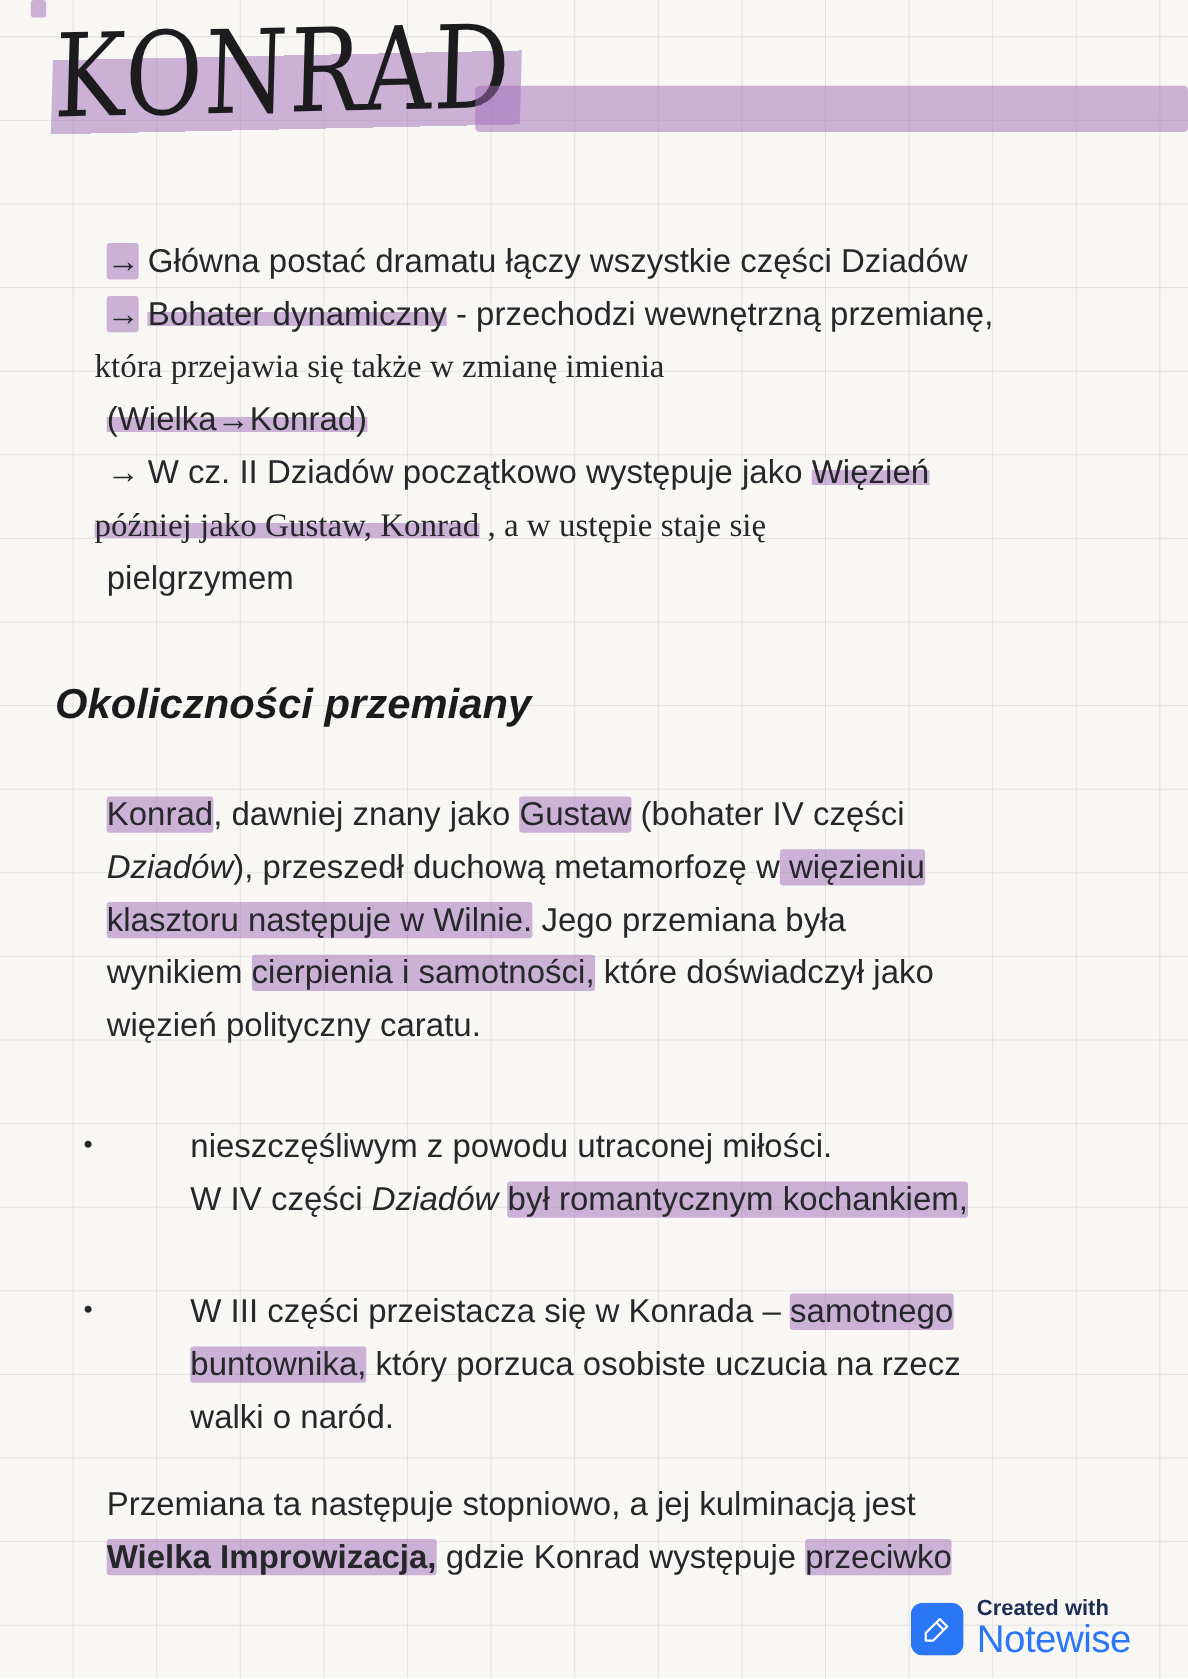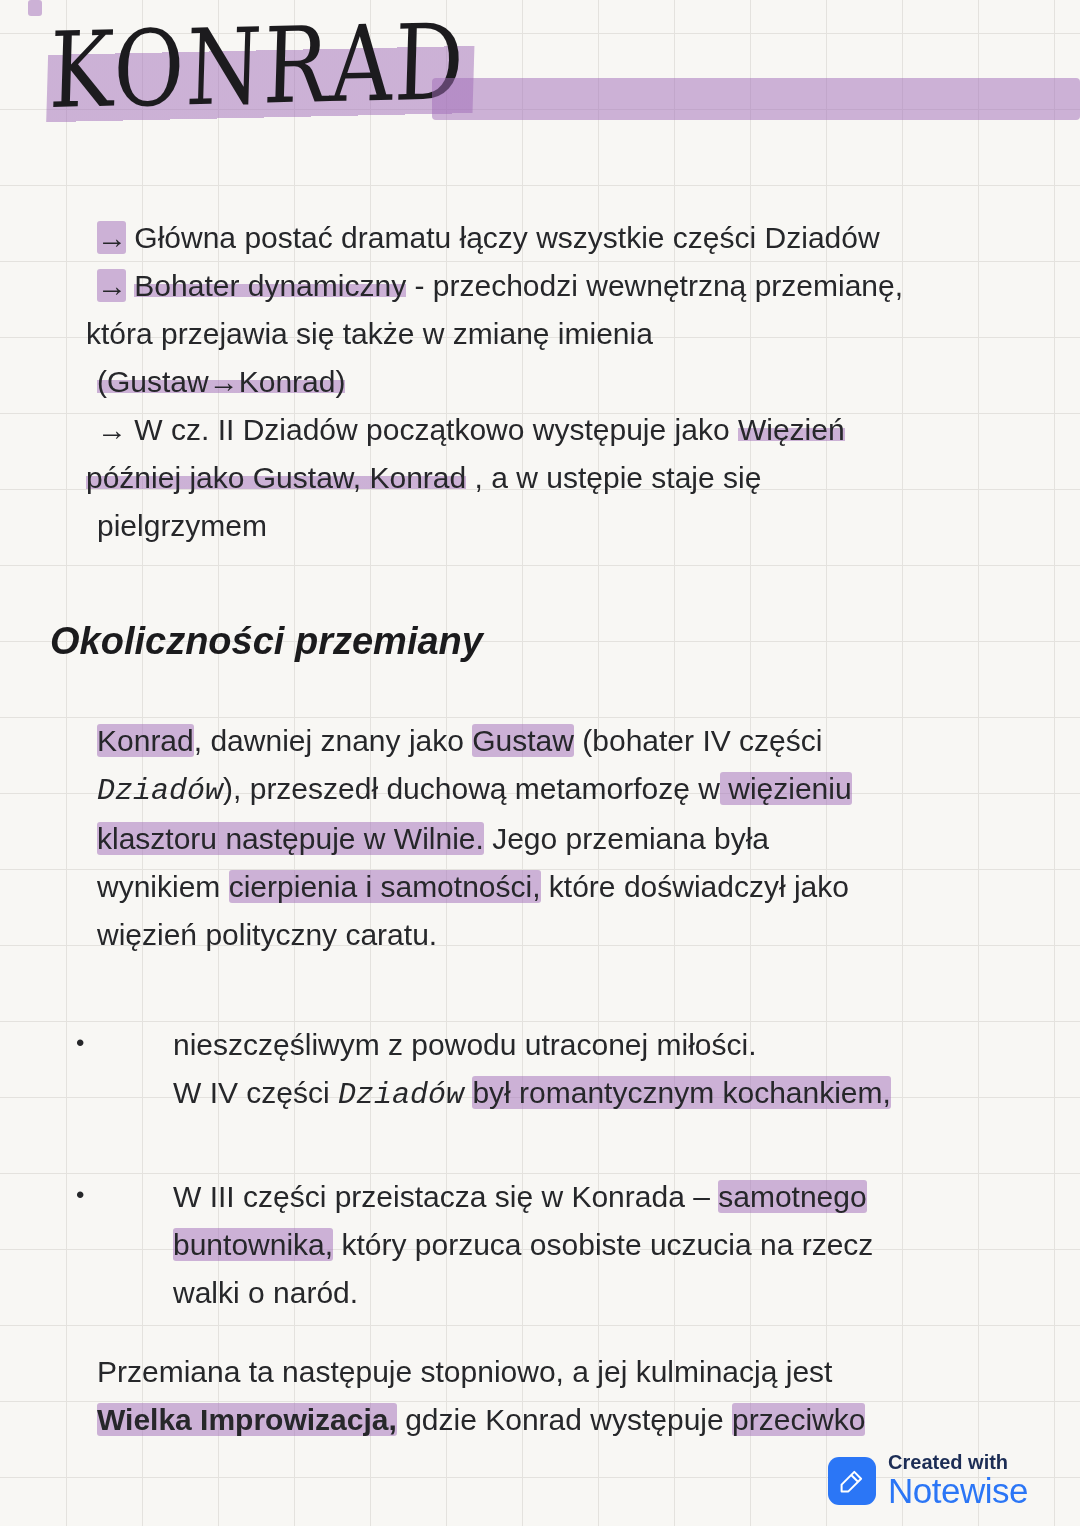--- a/index.html
+++ b/index.html
@@ -50,40 +50,40 @@
     border-radius:4px;
   }
   .content{padding:0 50px;}
   .line{
     font-size:30px;
     line-height:48px;
     white-space:nowrap;
     font-weight:400;
     padding-left:47px;
   }
-  .indent{padding-left:36px;}
+  .indent{padding-left:36px;font-family:Liberation Serif, serif;}
   .intro{margin-top:26px;}
   .heading{
     margin:70px 0 54px 0;
     font-size:38px;
     font-weight:700;
     color:#1b1b1d;
     font-style:italic;
   }
   .bullets{list-style:none;margin:62px 0 0 26px;}
   .bullets li{position:relative;padding-left:50px;margin-bottom:54px;}
   .bullets li:last-child{margin-bottom:0;}
   .dot{position:absolute;left:0;top:8px;font-size:24px;}
   .closing{margin-top:31px;}
   
   .hl{background-color:var(--highlight);border-radius:3px;box-decoration-break:clone;}
   .hl-strike{
     background-image:linear-gradient(to bottom, transparent 44%, var(--highlight) 44%, var(--highlight) 84%, transparent 84%);
   }
-  .it{font-style:italic;font-family:Liberation Mono, monospace;}
+  .it{font-style:italic;}
   .b{font-weight:700;}
   .arrow{font-weight:400;letter-spacing:-1px;}
   .footer{
     position:absolute;right:52px;bottom:16px;
     display:flex;align-items:center;gap:12px;justify-content:space-between;
   }
   .footer-text{display:flex;flex-direction:column;line-height:1.05;}
   .created-with{font-size:20px;font-weight:700;color:var(--brand-dark);}
   .brand{font-size:35px;font-weight:400;color:var(--brand-blue);letter-spacing:-0.5px;}
   .logo-box{flex:0 0 auto;}
@@ -99,21 +99,21 @@
     <h1 class="title">KONRAD</h1>
     <div class="title-bar"></div>
   </div>
 
   <div class="content">
 
     <div class="intro">
       <p class="line"><span class="hl arrow">→</span><span> Główna postać dramatu łączy wszystkie części Dziadów</span></p>
       <p class="line"><span class="hl arrow">→</span><span> </span><span class="hl-strike">Bohater dynamiczny</span><span> - przechodzi wewnętrzną przemianę,</span></p>
       <p class="line indent"><span>która przejawia się także w  zmianę imienia</span></p>
-      <p class="line"><span class="hl-strike">(Gustaw→Konrad)</span></p>
+      <p class="line"><span class="hl-strike">(Wielka→Konrad)</span></p>
       <p class="line"><span class="arrow">→</span><span> W cz. II Dziadów początkowo występuje jako </span><span class="hl-strike">Więzień</span></p>
       <p class="line indent"><span class="hl-strike">później jako Gustaw, Konrad</span><span> , a w ustępie staje się</span></p>
       <p class="line"><span>pielgrzymem</span></p>
     </div>
 
     <h2 class="heading">Okoliczności przemiany</h2>
 
     <div class="para">
       <p class="line"><span class="hl">Konrad</span><span>, dawniej znany jako </span><span class="hl">Gustaw</span><span> (bohater IV części</span></p>
       <p class="line"><span class="it">Dziadów</span><span>), przeszedł duchową metamorfozę w</span><span class="hl"> więzieniu</span></p>

